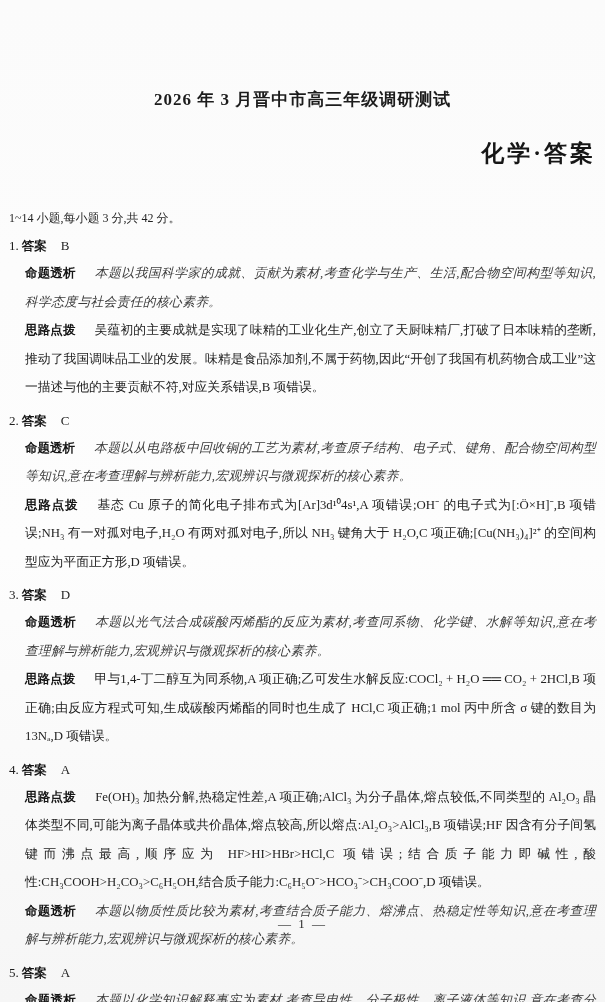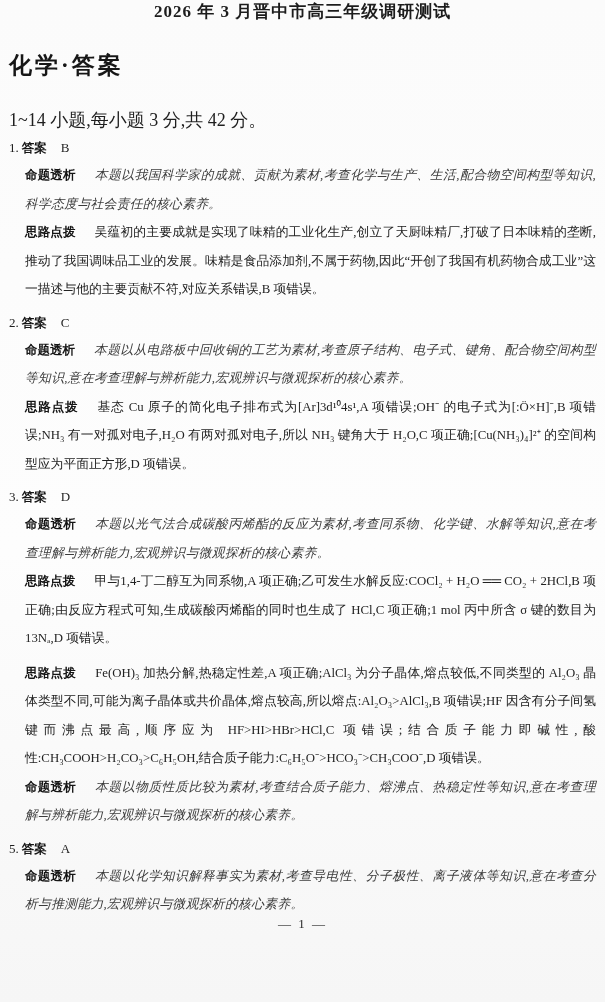--- a/index.html
+++ b/index.html
@@ -15,34 +15,35 @@
     width: 605px; height: 1002px;
     background: linear-gradient(180deg, #fbfbfb 0%, #fdfdfd 55%, #f6f6f6 100%);
     box-sizing: border-box;
     padding: 0 9px;
   }
   .doc-title {
     text-align: center;
     font-size: 17px;
     font-weight: bold;
     letter-spacing: 1px;
+    padding-top: 88px;
     margin: 0;
     color: #1c1c1c;
   }
   .doc-subtitle {
-    text-align: left;
+    text-align: right;
     font-size: 23px;
     font-weight: bold;
     letter-spacing: 3px;
     margin: 27px 0 0 0;
     color: #161616;
   }
   .intro {
-    font-size: 18px;
-    margin: 30px 0 0 0;
+    font-size: 12px;
+    margin: 40px 0 0 0;
     line-height: 18px;
     color: #1f1f1f;
   }
   .questions { margin-top: 4px; }
   .question { margin-top: 6px; }
   .answer-line {
     font-size: 13px;
     line-height: 25px;
     margin: 0;
     color: #1d1d1d;
@@ -100,20 +101,21 @@
     <p class="para"><span class="hei">思路点拨</span><span class="tips-text">基态 Cu 原子的简化电子排布式为[Ar]3d¹⁰4s¹,A 项错误;OH⁻ 的电子式为[:Ö×H]⁻,B 项错误;NH₃ 有一对孤对电子,H₂O 有两对孤对电子,所以 NH₃ 键角大于 H₂O,C 项正确;[Cu(NH₃)₄]²⁺ 的空间构型应为平面正方形,D 项错误。</span></p>
   </div>
 
   <div class="question">
     <p class="answer-line"><span class="q-num">3.</span><span class="hei">答案</span><span class="answer-letter">D</span></p>
     <p class="para"><span class="hei">命题透析</span><span class="analysis-text">本题以光气法合成碳酸丙烯酯的反应为素材,考查同系物、化学键、水解等知识,意在考查理解与辨析能力,宏观辨识与微观探析的核心素养。</span></p>
     <p class="para"><span class="hei">思路点拨</span><span class="tips-text">甲与1,4-丁二醇互为同系物,A 项正确;乙可发生水解反应:COCl₂ + H₂O ══ CO₂ + 2HCl,B 项正确;由反应方程式可知,生成碳酸丙烯酯的同时也生成了 HCl,C 项正确;1 mol 丙中所含 σ 键的数目为 13Nₐ,D 项错误。</span></p>
   </div>
 
   <div class="question">
+    <p class="answer-line"><span class="q-num">4.</span><span class="hei">答案</span><span class="answer-letter">A</span></p>
     <p class="para"><span class="hei">思路点拨</span><span class="tips-text">Fe(OH)₃ 加热分解,热稳定性差,A 项正确;AlCl₃ 为分子晶体,熔点较低,不同类型的 Al₂O₃ 晶体类型不同,可能为离子晶体或共价晶体,熔点较高,所以熔点:Al₂O₃&gt;AlCl₃,B 项错误;HF 因含有分子间氢键而沸点最高,顺序应为 HF&gt;HI&gt;HBr&gt;HCl,C 项错误;结合质子能力即碱性,酸性:CH₃COOH&gt;H₂CO₃&gt;C₆H₅OH,结合质子能力:C₆H₅O⁻&gt;HCO₃⁻&gt;CH₃COO⁻,D 项错误。</span></p>
     <p class="para"><span class="hei">命题透析</span><span class="analysis-text">本题以物质性质比较为素材,考查结合质子能力、熔沸点、热稳定性等知识,意在考查理解与辨析能力,宏观辨识与微观探析的核心素养。</span></p>
   </div>
 
   <div class="question">
     <p class="answer-line"><span class="q-num">5.</span><span class="hei">答案</span><span class="answer-letter">A</span></p>
     <p class="para"><span class="hei">命题透析</span><span class="analysis-text">本题以化学知识解释事实为素材,考查导电性、分子极性、离子液体等知识,意在考查分析与推测能力,宏观辨识与微观探析的核心素养。</span></p>
 
   </div>
 </div>

